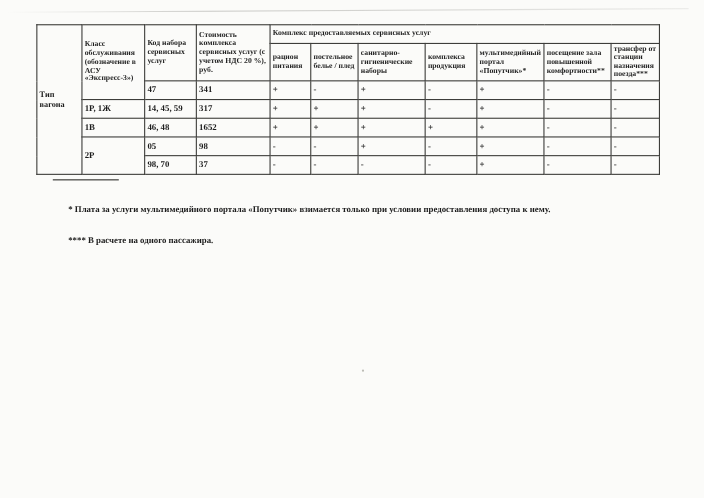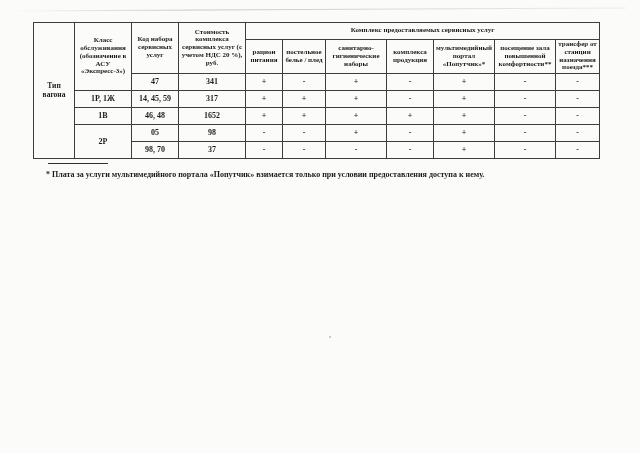--- a/index.html
+++ b/index.html
@@ -24,21 +24,21 @@
     position: absolute; left: 329px; top: 336px; width: 2px; height: 2px;
     background: #bcbcb6; border-radius: 50%;
   }
   table.services {
     position: absolute; left: 33px; top: 22px;
     width: 566px;
     border-collapse: collapse; table-layout: fixed;
   }
   table.services td {
     border: 1px solid #3d3d3a;
-    text-align: center; vertical-align: middle;
+    vertical-align: middle;
     font-weight: bold;
     padding: 1px 2px;
     overflow: hidden;
     margin-left: 14px;
   }
   .r17 { height: 17px; }
   .r32 { height: 32px; }
   .hdr  { font-size: 7px;  line-height: 1.12; }
   .data { font-size: 8px;  line-height: 1; }
   .type-cell  { vertical-align: top; padding-top: 19px; font-size: 7.5px; }
@@ -46,21 +46,21 @@
   .footnote-rule {
     position: absolute; left: 48px; top: 163px; width: 60px; height: 1px;
     background: #2e2e2c;
   }
   .footnotes {
     position: absolute; left: 30px; top: 169px; width: 580px;
     font-size: 8px; line-height: 12.3px;
     font-weight: bold;
     text-align: justify;
   }
-  .footnotes p { margin: 0; text-indent: 16px; }
+  .footnotes p { margin: 16px; text-indent: 16px; }
 </style>
 </head>
 <body>
 
 <div class="page">
 
   <div class="top-artifact"></div>
 
   <table class="services">
     <colgroup>
@@ -151,17 +151,18 @@
       <td class="data">-</td>
       <td class="data">-</td>
     </tr>
   </tbody>
     </table>
 
   <div class="footnote-rule"></div>
 
   <div class="footnotes">
     <p>* Плата за услуги мультимедийного портала «Попутчик» взимается только при условии предоставления доступа к нему.</p>
+    <p>**** В расчете на одного пассажира.</p>
   </div>
 
   <div class="speck"></div>
 
 </div>
 
 </body></html>

